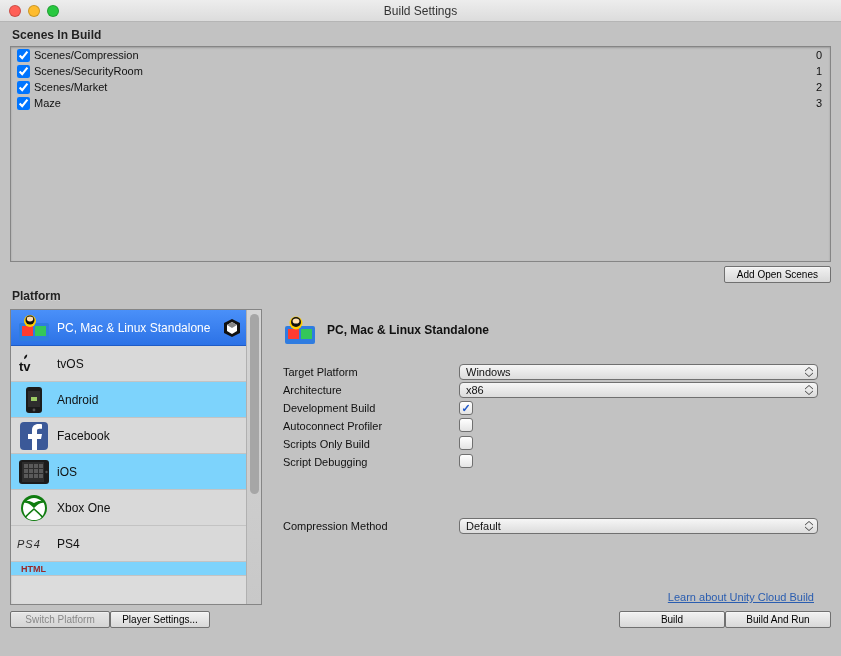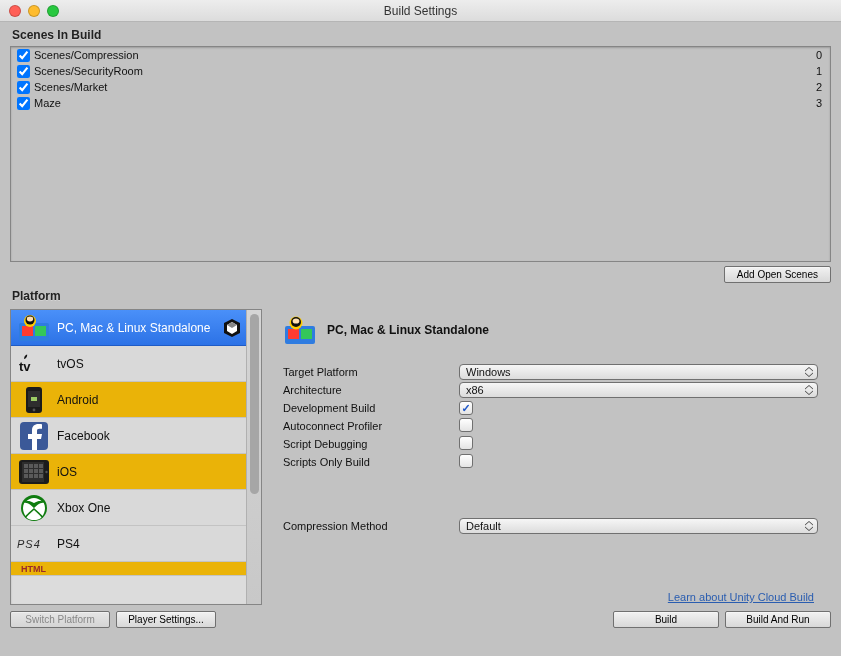--- a/index.html
+++ b/index.html
@@ -134,21 +134,21 @@
   }
   .platform-item {
     display:flex;
     align-items:center;
     height:36px;
     padding:0 18px 0 6px;
     border-bottom:1px solid #c3c3c3;
     font-size:12px;
     color:#111;
     position:relative;
-    background:#eab308;
+    background:#7dd3fc;
   }
   .platform-item.alt { background:#d9d9d9; }
   .platform-item.selected {
     background: linear-gradient(#4a90f9,#2c72e6);
     color:#fff;
     border-bottom-color:#1e5bc6;
   }
   .platform-item .picon {
     width: 34px; height: 28px;
     display:flex; align-items:center; justify-content:center;
@@ -240,21 +240,20 @@
     text-align:right;
     padding-right:4px;
     padding-bottom:2px;
   }
 
   
   .bottom-bar {
     display:flex;
     align-items:center;
     padding: 6px 10px 8px 10px;
-    gap: 6px;
   }
   .bottom-bar .spacer { flex:1; }
 
   
   svg { display:block; }
 </style>
 </head>
 <body>
 
 <div class="titlebar">
@@ -443,26 +442,26 @@
       <label>Development Build</label>
       <div class="control"><span class="u-check checked"></span></div>
     </div>
 
     <div class="form-row">
       <label>Autoconnect Profiler</label>
       <div class="control"><span class="u-check"></span></div>
     </div>
 
     <div class="form-row">
+      <label>Scripts Only Build</label>
+      <div class="control"><span class="u-check"></span></div>
+    </div>
+
+    <div class="form-row">
       <label>Script Debugging</label>
-      <div class="control"><span class="u-check"></span></div>
-    </div>
-
-    <div class="form-row">
-      <label>Scripts Only Build</label>
       <div class="control"><span class="u-check"></span></div>
     </div>
 
     <div style="height:46px;"></div>
 
     <div class="form-row">
       <label>Compression Method</label>
       <div class="control">
         <div class="unity-select">
           <span>Default</span>

